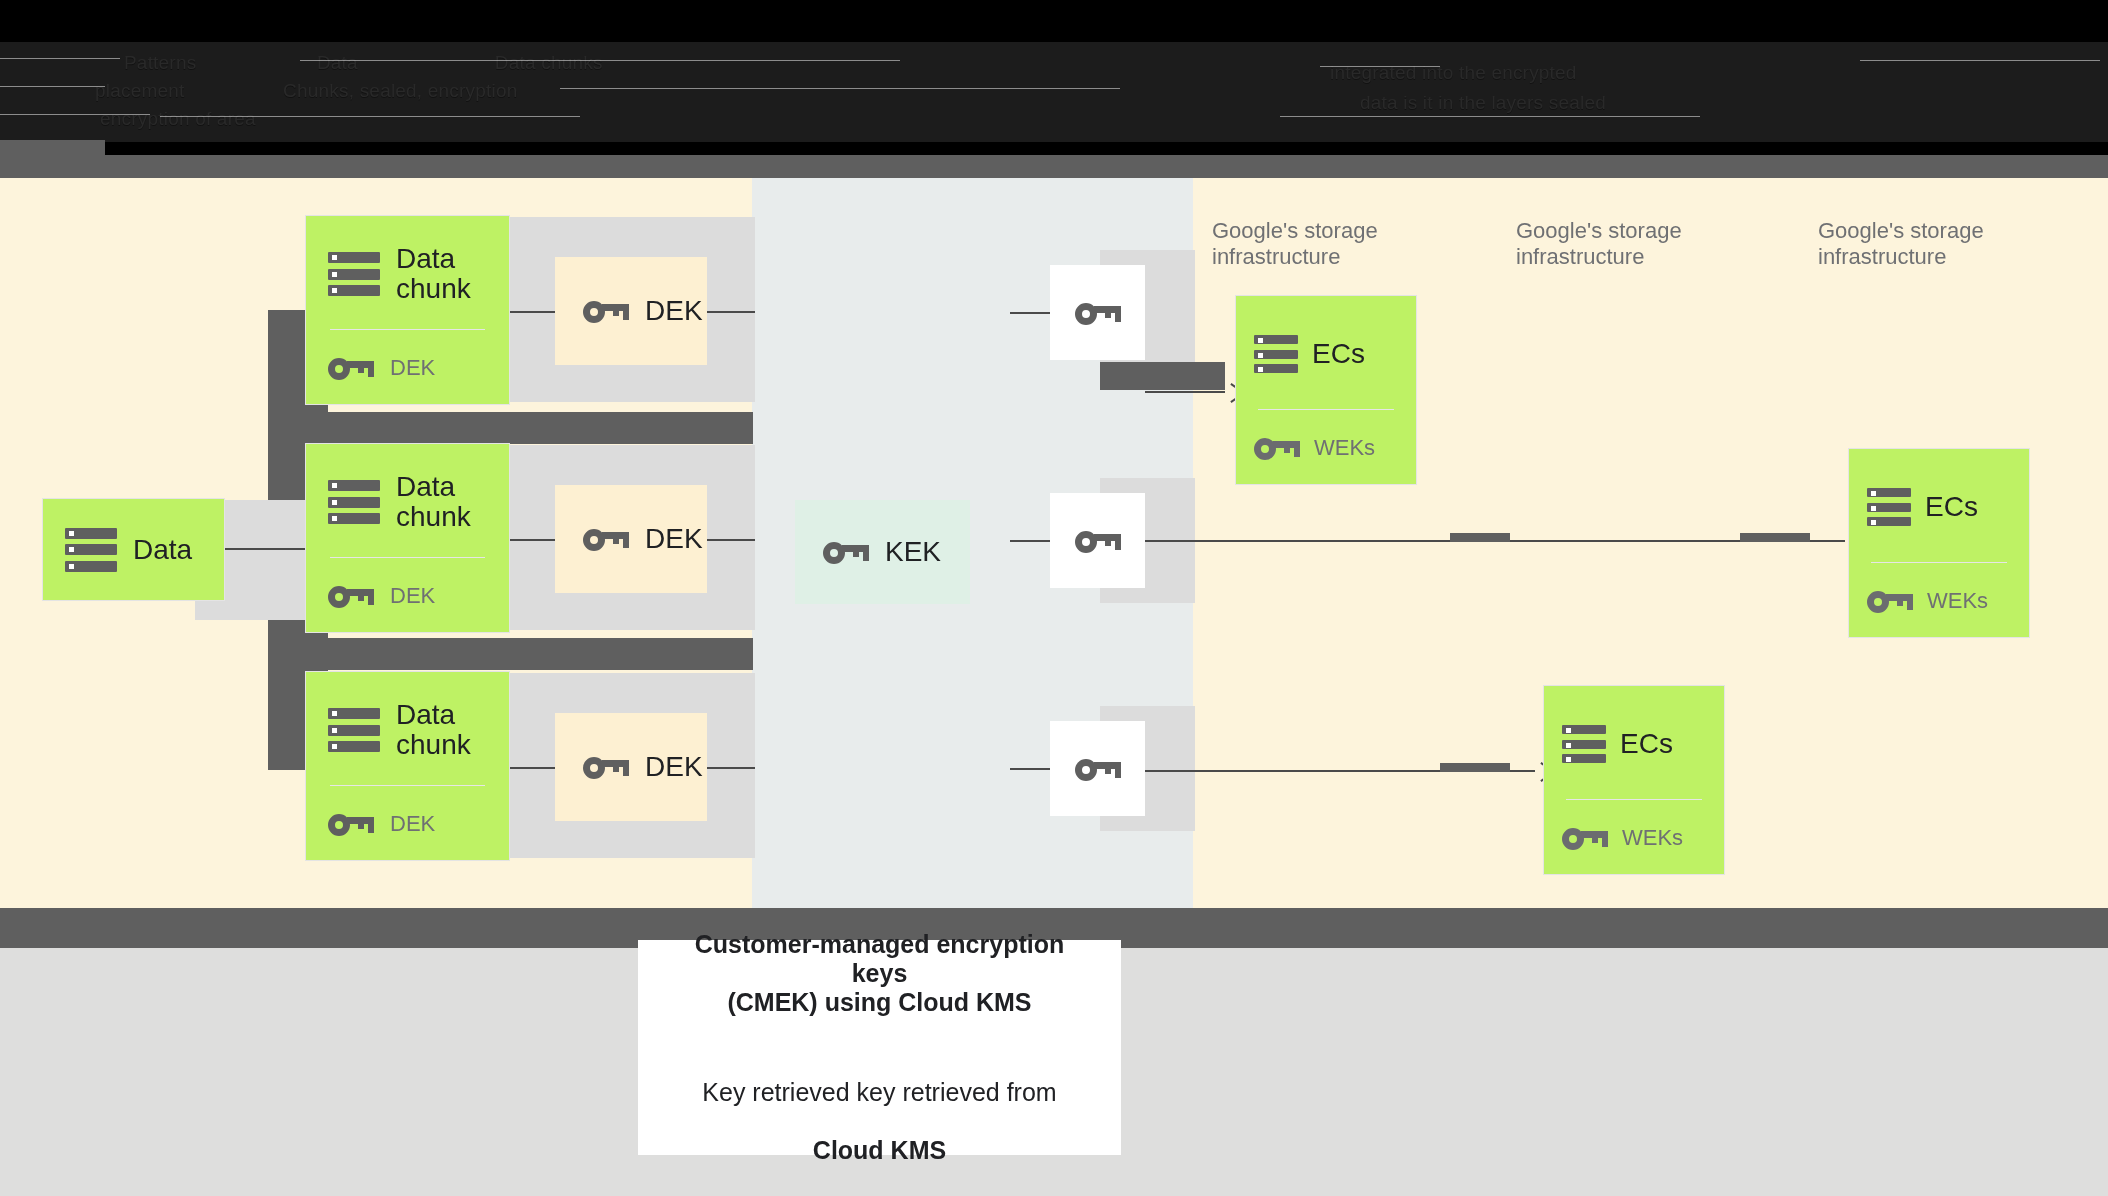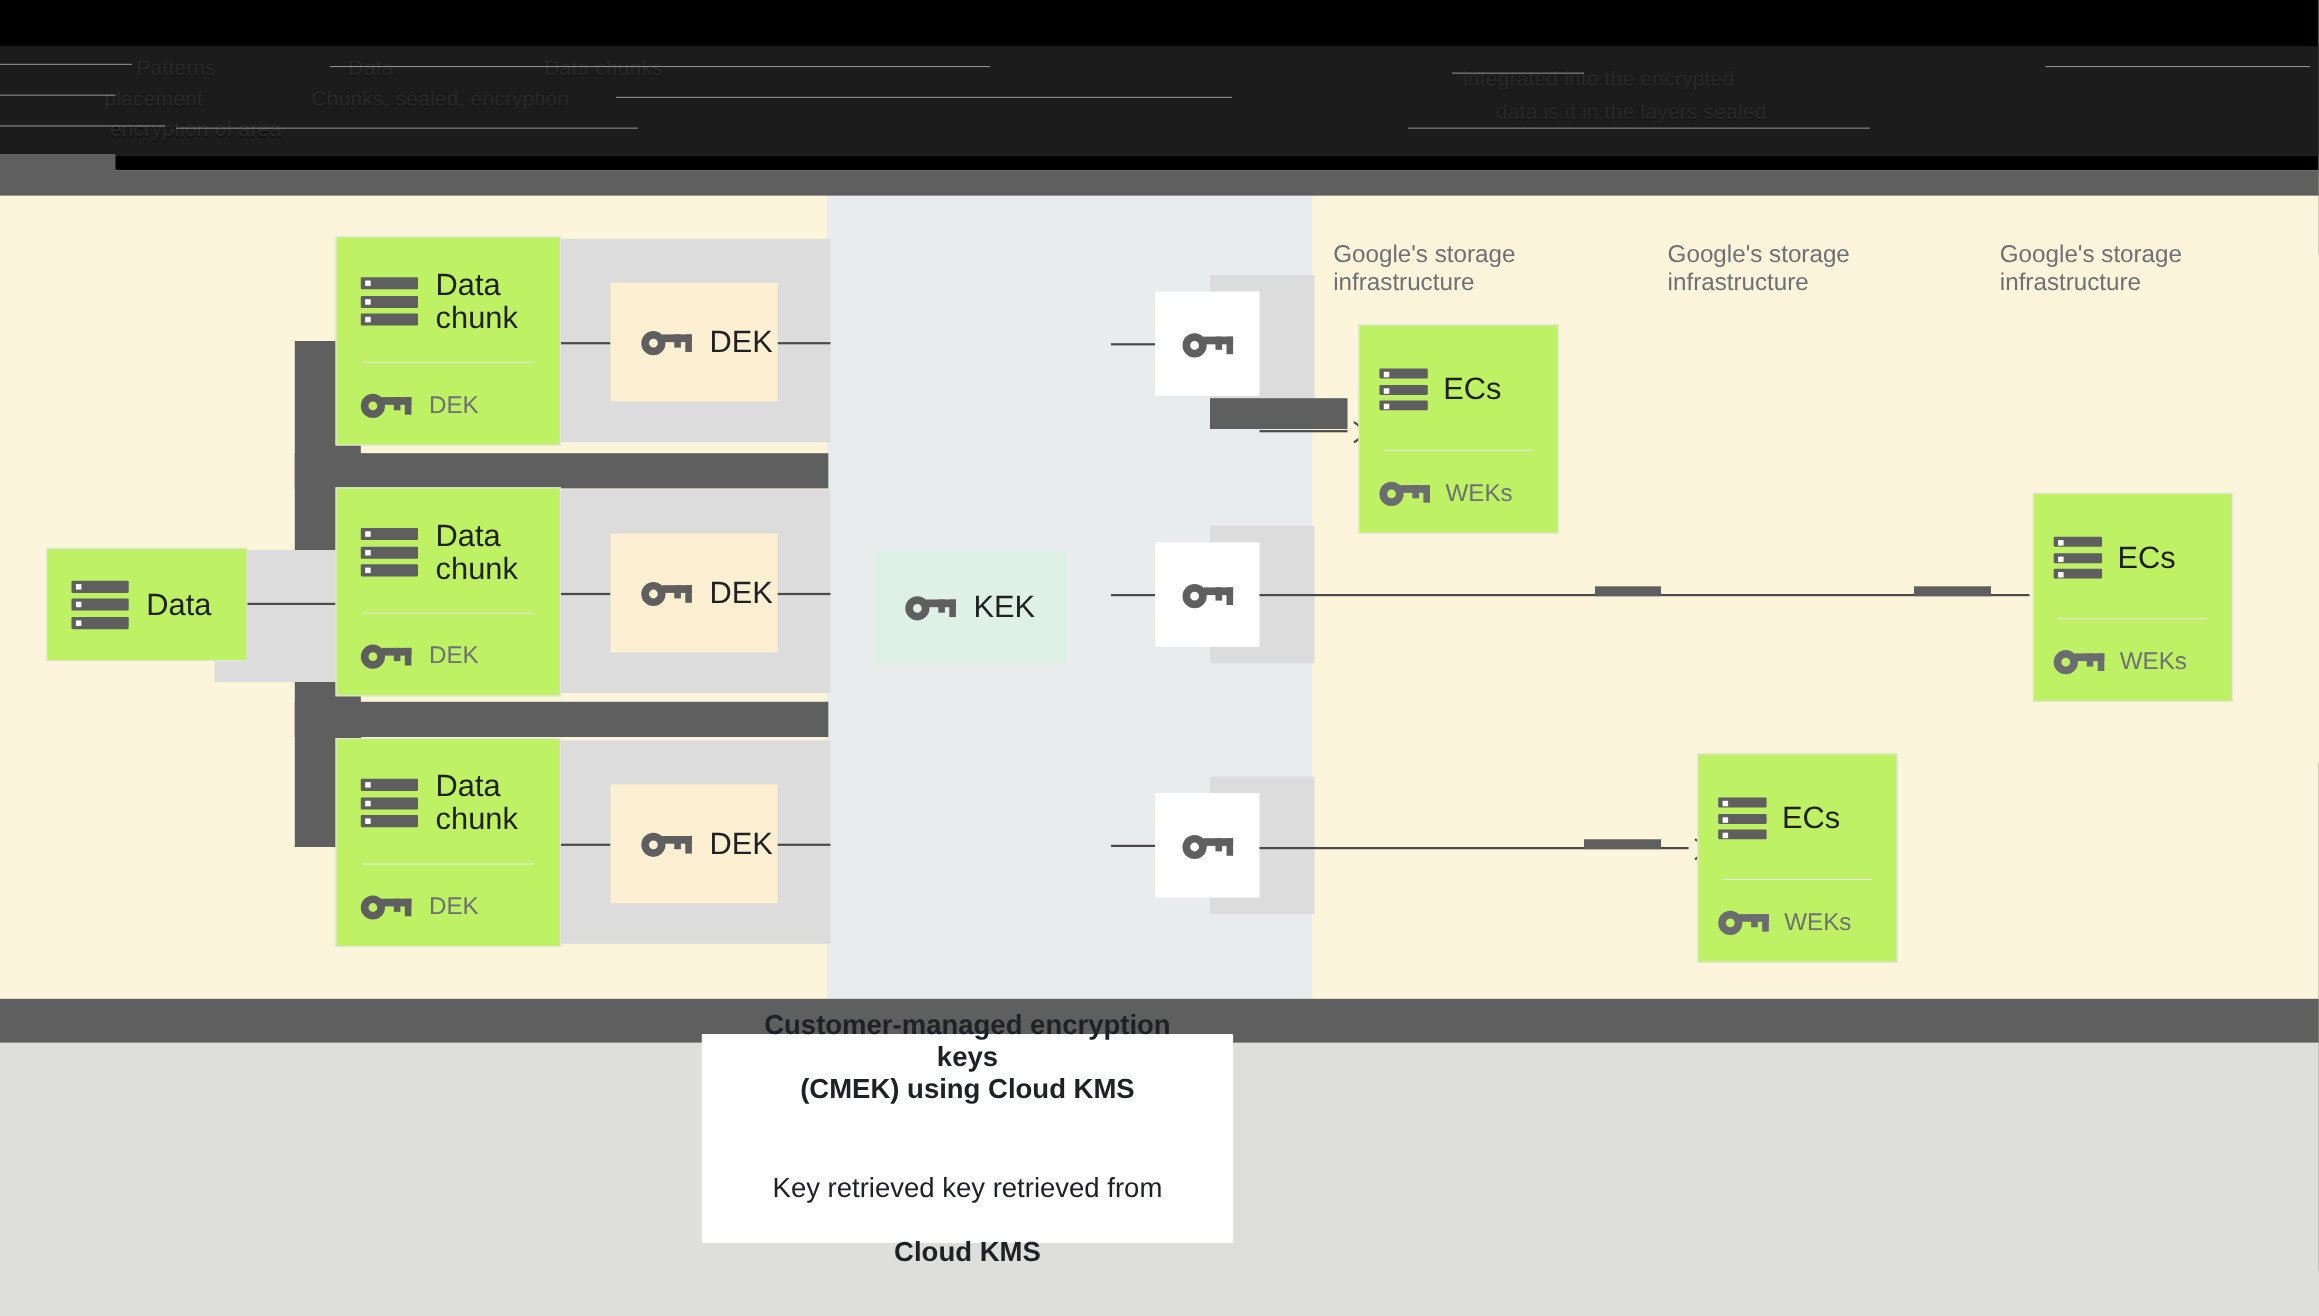--- a/index.html
+++ b/index.html
@@ -398,21 +398,21 @@
           <span class="t2"></span>
           <span class="t1"></span>
         </span>
       <span class="lbl-sub">WEKs</span>
     </div>
   </div>
 
   <div class="bot-dark"></div>
   <div class="bot-grey"></div>
 
-  <div class="legend" style="left:638px;top:940px;width:483px;height:190px;">
+  <div class="legend" style="left:638px;top:940px;width:483px;height:215px;">
     <div class="l1">Customer-managed encryption keys
 (CMEK) using Cloud KMS</div>
     <div class="l2">
       <span>Key retrieved key retrieved from</span><br>
       <b>Cloud KMS</b>
     </div>
   </div>
 
 </div>
 

